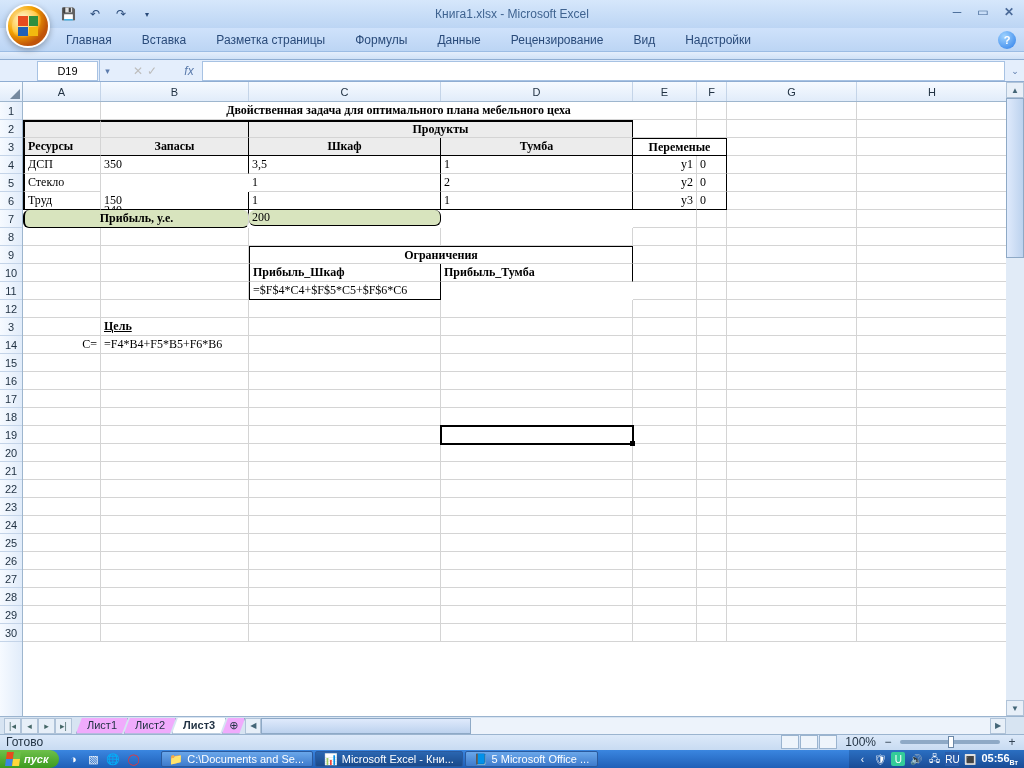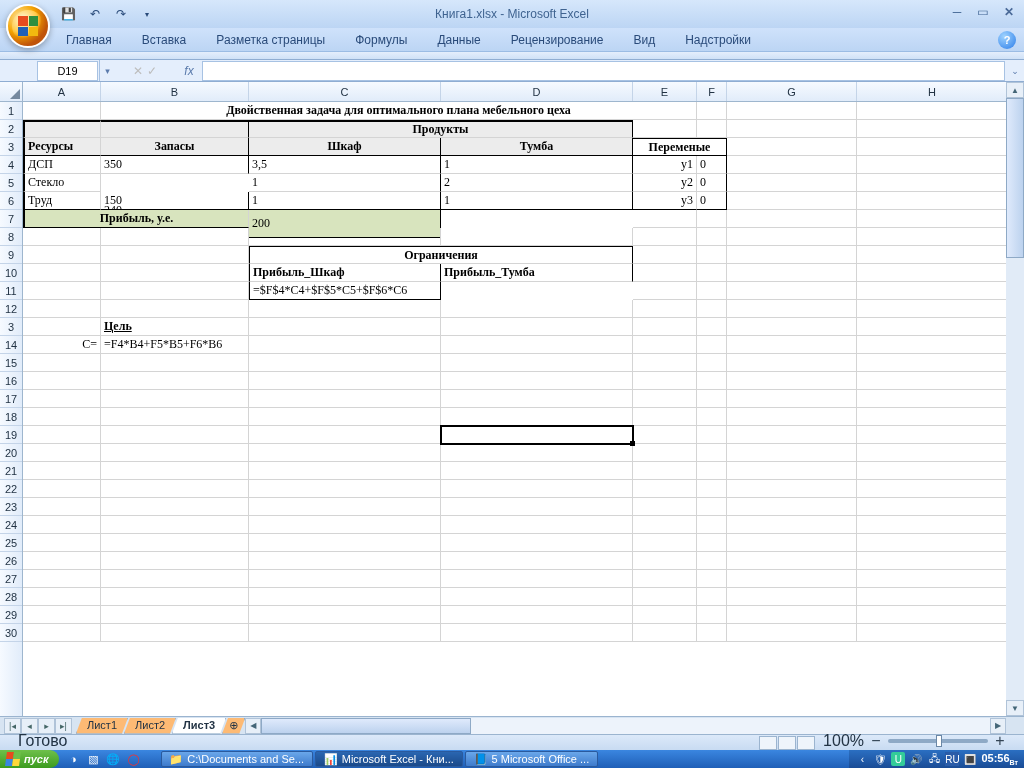--- a/index.html
+++ b/index.html
@@ -50,47 +50,47 @@
 .row-headers { width:23px; background:linear-gradient(90deg,#f6faff,#e1ecfa); border-right:1px solid #9eb6ce;}
 .rh { height:18px; border-bottom:1px solid #c4d4e8; display:flex; align-items:center; justify-content:center; color:#234; font-size:11px; cursor:pointer;}
 .cells { position:relative; flex:1; overflow:hidden;}
 .cell { position:absolute; border-right:1px solid #d4d4d4; border-bottom:1px solid #d4d4d4; padding:0 3px; font-size:12px; font-family:"Times New Roman",serif; display:flex; align-items:center; white-space:nowrap; overflow:visible;}
 
 
 .bt{border-top:1.5px solid #000;} .bb{border-bottom:1.5px solid #000;} .bl{border-left:1.5px solid #000;} .br{border-right:1.5px solid #000;} 
 .bold{font-weight:bold;}
 .center{justify-content:center;}
 .right{justify-content:flex-end;}
-.greenbg{background:#d8e4be;}
+.greenbg{background:#d8e4be;border-radius:6px;}
 .greybg{background:#ececec;}
 
 
 .active-cell{outline:2.5px solid #000; outline-offset:-1px; z-index:5;}
 .fill-handle{position:absolute; width:5px; height:5px; background:#000; right:-3px; bottom:-3px;}
 
 
 .sheet-bar { position:absolute; bottom:34px; left:0; right:0; height:18px; background:#d7e4f2; display:flex; align-items:center; border-top:1px solid #9bb4cf;}
 .sheet-nav { display:flex; gap:0; margin-left:4px;}
 .sheet-nav span{ width:17px; height:16px; display:flex; align-items:center; justify-content:center; font-size:9px; color:#466; cursor:pointer; border:1px solid #b0c3d8; background:#e7eff8;}
 .sheet-tabs { display:flex; margin-left:4px; gap:0;}
-.sheet-tab { padding:1px 10px; background:#fdba74; border:1px solid #8ea9c6; border-top:none; color:#234; font-size:11px; cursor:pointer; clip-path: polygon(6px 0,100% 0,calc(100% - 6px) 100%,0 100%); margin-right:-4px;}
+.sheet-tab { padding:1px 10px; background:#f0abfc; border:1px solid #8ea9c6; border-top:none; color:#234; font-size:11px; cursor:pointer; clip-path: polygon(6px 0,100% 0,calc(100% - 6px) 100%,0 100%); margin-right:-4px;}
 .sheet-tab.active{ background:#fff; font-weight:bold; z-index:2;}
 .hscroll { flex:1; height:16px; margin:0 18px 0 4px; background:#e1ebf7; position:relative;}
 .hscroll .track{position:absolute; left:16px; right:16px; top:0; bottom:0; background:#edf3fb;}
 .hscroll .thumb{position:absolute; left:16px; width:210px; top:0; bottom:0; background:linear-gradient(#dfeafc,#bcd2ee); border:1px solid #8ea9c6;}
 .hscroll .arr{position:absolute; width:16px; top:0; bottom:0; background:#e7eff8; border:1px solid #b0c3d8; display:flex; align-items:center; justify-content:center; font-size:8px; color:#467;}
 .hscroll .arr.l{left:0;} .hscroll .arr.r{right:0;}
 
 
 .vscroll{position:absolute; top:82px; right:0; bottom:52px; width:18px; background:#e1ebf7;}
 .vscroll .arr{height:16px; background:#e7eff8; border:1px solid #b0c3d8; display:flex; align-items:center; justify-content:center; font-size:8px; color:#467;}
 .vscroll .thumb{position:absolute; top:16px; height:160px; left:0; right:0; background:linear-gradient(90deg,#dfeafc,#bcd2ee); border:1px solid #8ea9c6;}
 
 
-.status-bar { position:absolute; bottom:18px; left:0; right:0; height:16px; background:linear-gradient(#dce9f9,#c8dbf2); border-top:1px solid #9bb4cf; display:flex; align-items:flex-end; padding:0 18px; font-size:16px; color:#234;}
+.status-bar { position:absolute; bottom:18px; left:0; right:0; height:16px; background:linear-gradient(#dce9f9,#c8dbf2); border-top:1px solid #9bb4cf; display:flex; align-items:flex-start; padding:0 6px; font-size:12px; color:#234;}
 .status-bar .views{margin-left:auto; display:flex; gap:1px;}
 .status-bar .views span{width:18px; height:14px; border:1px solid #9bb4cf; background:#eef4fb; cursor:pointer;}
 .zoom{display:flex; align-items:center; gap:6px; margin-left:8px;}
 .zoom .track{width:100px; height:4px; background:#8ea9c6; position:relative; border-radius:2px;}
 .zoom .knob{position:absolute; left:48px; top:-4px; width:6px; height:12px; background:#fff; border:1px solid #6b87a6;}
 .zoom .pm{width:12px;text-align:center;cursor:pointer;color:#345;}
 
 
 .taskbar{position:absolute; left:0; right:0; bottom:0; height:18px; background:linear-gradient(#3a86e0,#1f5fb7); display:flex; align-items:center; color:#fff; font-size:11px;}
 .start-btn{height:18px; padding:0 10px 0 6px; background:linear-gradient(#6ec04a,#3c9b1f); display:flex; align-items:center; gap:4px; border-radius:0 10px 10px 0; font-style:italic; font-weight:bold; cursor:pointer;}
@@ -245,21 +245,21 @@
         <div class="cell" id="cell-H5" style="left: 834px; top: 72px; width: 151px; height: 18px;"></div>
         <div class="cell bl bb" id="cell-A6" style="left: 0px; top: 90px; width: 78px; height: 18px; border-left: 2px solid rgb(0, 0, 0);">Труд</div>
         <div class="cell br bb" id="cell-B6" style="left: 78px; top: 90px; width: 148px; height: 18px;">150</div>
         <div class="cell br bb" id="cell-C6" style="left: 226px; top: 90px; width: 192px; height: 18px;">1</div>
         <div class="cell br bb" id="cell-D6" style="left: 418px; top: 90px; width: 192px; height: 18px;">1</div>
         <div class="cell right bb" id="cell-E6" style="left: 610px; top: 90px; width: 64px; height: 18px;">y3</div>
         <div class="cell br bb" id="cell-F6" style="left: 674px; top: 90px; width: 30px; height: 18px;">0</div>
         <div class="cell" id="cell-G6" style="left: 704px; top: 90px; width: 130px; height: 18px;"></div>
         <div class="cell" id="cell-H6" style="left: 834px; top: 90px; width: 151px; height: 18px;"></div>
         <div class="cell bold center greenbg bl bb" id="cell-A7" style="left: 0px; top: 108px; width: 226px; height: 18px; border-left: 2px solid rgb(0, 0, 0);">Прибыль, у.е.</div>
-        <div class="cell greenbg bb br" id="cell-C7" style="left: 226px; top: 108px; width: 192px; height: 28px;">200</div>
+        <div class="cell greenbg bb br" id="cell-C7" style="left: 226px; top: 108px; width: 192px; height: 16px;">200</div>
         <div class="cell" id="cell-E7" style="left: 610px; top: 108px; width: 64px; height: 18px;"></div>
         <div class="cell" id="cell-F7" style="left: 674px; top: 108px; width: 30px; height: 18px;"></div>
         <div class="cell" id="cell-G7" style="left: 704px; top: 108px; width: 130px; height: 18px;"></div>
         <div class="cell" id="cell-H7" style="left: 834px; top: 108px; width: 151px; height: 18px;"></div>
         <div class="cell" id="cell-A8" style="left: 0px; top: 126px; width: 78px; height: 18px;"></div>
         <div class="cell" id="cell-B8" style="left: 78px; top: 126px; width: 148px; height: 18px;"></div>
         <div class="cell" id="cell-C8" style="left: 226px; top: 126px; width: 192px; height: 18px;"></div>
         <div class="cell" id="cell-D8" style="left: 418px; top: 126px; width: 192px; height: 18px;"></div>
         <div class="cell" id="cell-E8" style="left: 610px; top: 126px; width: 64px; height: 18px;"></div>
         <div class="cell" id="cell-F8" style="left: 674px; top: 126px; width: 30px; height: 18px;"></div>

